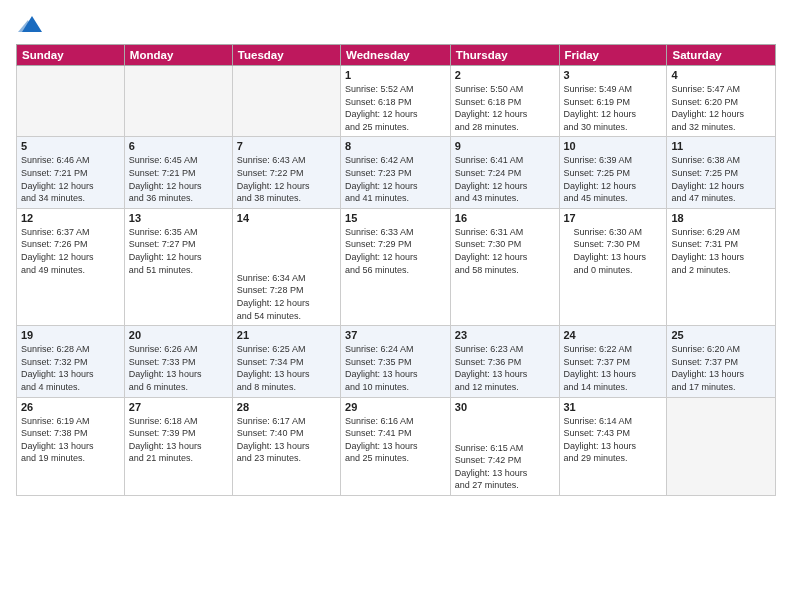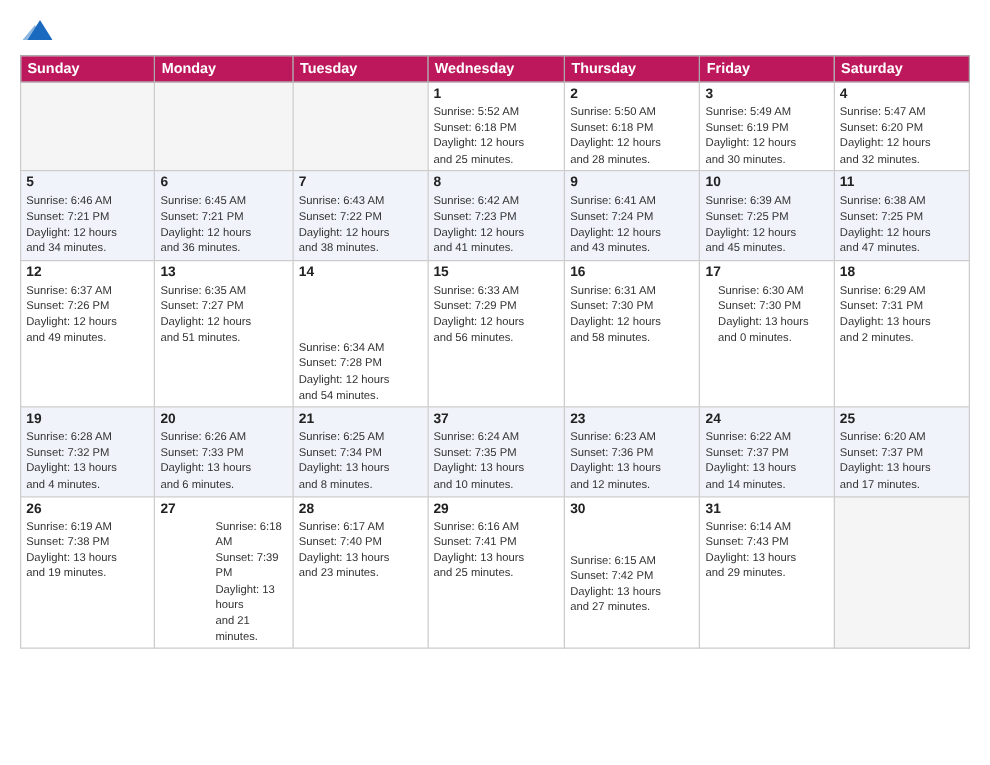--- a/index.html
+++ b/index.html
@@ -326,21 +326,21 @@
         <tr>
           <td>
             <span class="day-number">26</span>
             <div class="day-info" style="white-space: pre-line;">Sunrise: 6:19 AM
 Sunset: 7:38 PM
 Daylight: 13 hours
 and 19 minutes.</div>
           </td>
           <td>
             <span class="day-number">27</span>
-            <div class="day-info" style="white-space: pre-line; margin-left: 44px;">Sunrise: 6:18 AM
+            <div class="day-info" style="white-space: pre-line;">Sunrise: 6:18 AM
 Sunset: 7:39 PM
 Daylight: 13 hours
 and 21 minutes.</div>
           </td>
           <td>
             <span class="day-number">28</span>
             <div class="day-info" style="white-space: pre-line;">Sunrise: 6:17 AM
 Sunset: 7:40 PM
 Daylight: 13 hours
 and 23 minutes.</div>

